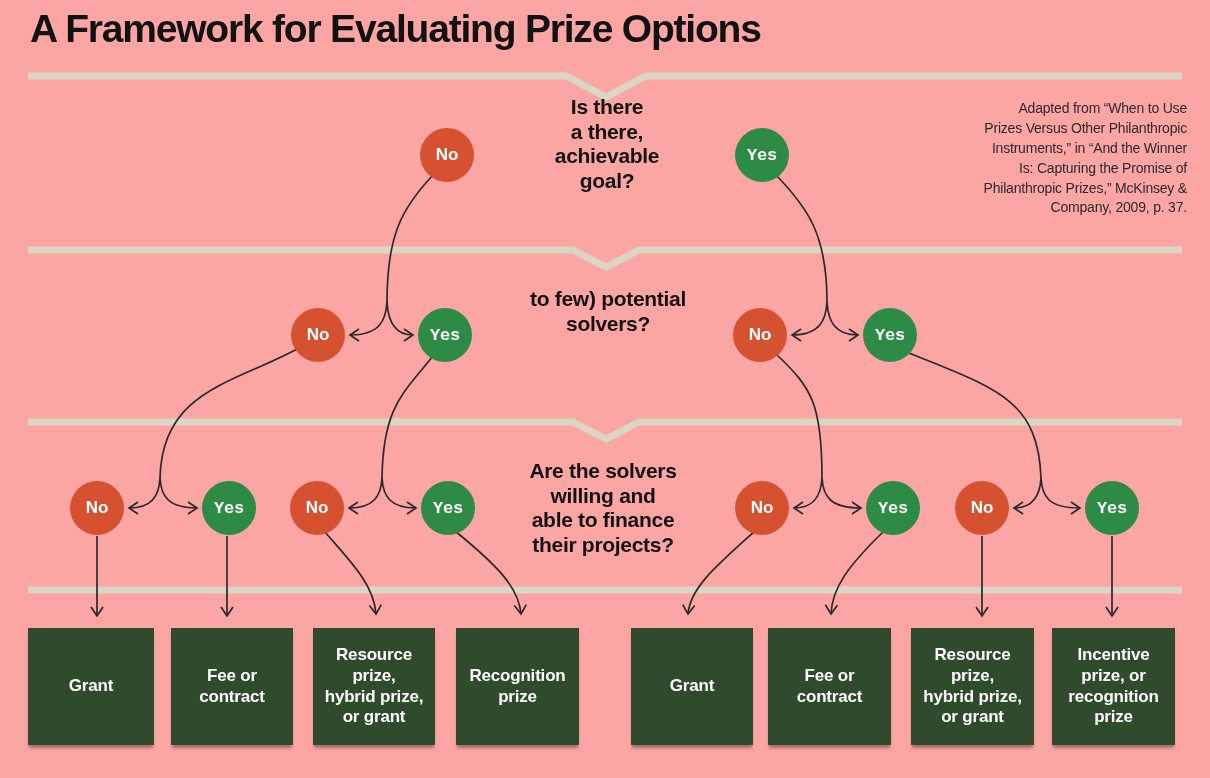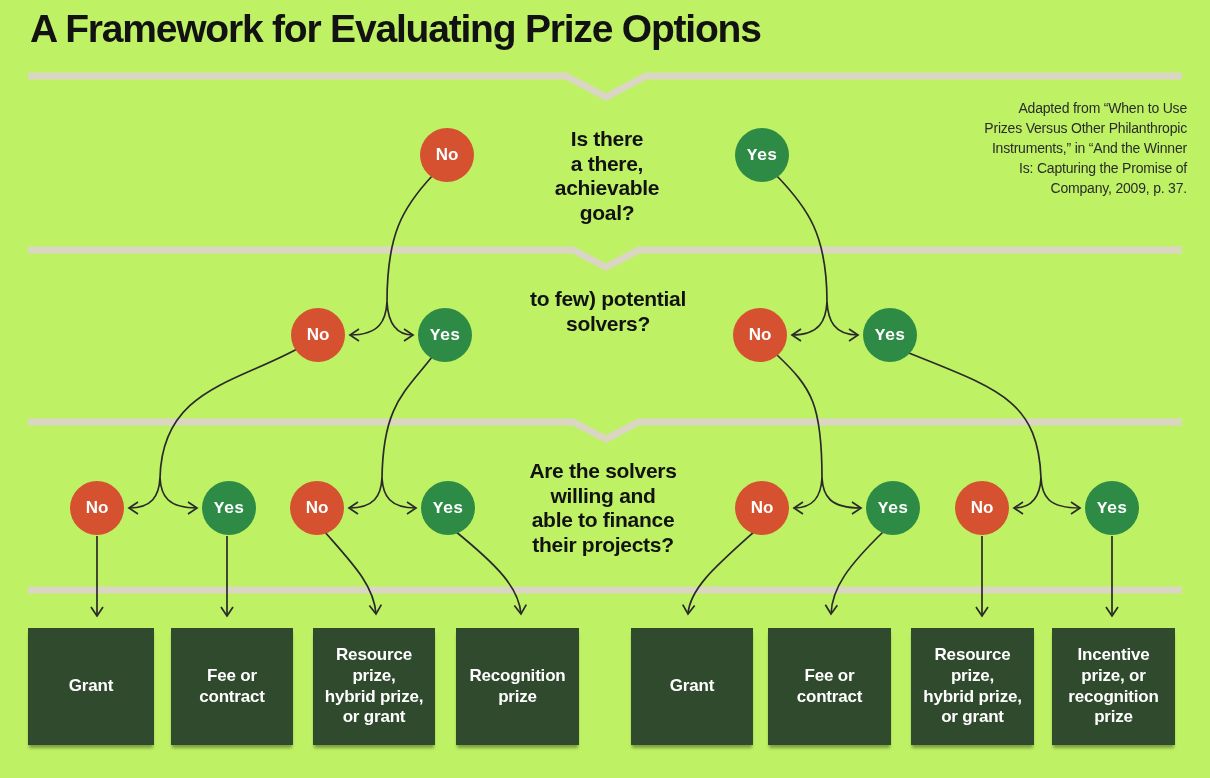--- a/index.html
+++ b/index.html
@@ -1,19 +1,19 @@
 <!DOCTYPE html>
 <html style="--no_circle: #d5512f; --yes_circle: #2e8b46; --outcome_box: #2f4a2d; --divider: #dbd6c3; --connector: #2a2a2a; --text: #121212; --circle_text: #ffffff;"><head>
 <meta charset="utf-8">
 <style>
   html,body{margin:0;padding:0;background:#ffffff;}
   .stage{
     position:relative;
     width:1210px;height:778px;
-    background:#bef264;
+    background:#fca5a5;
     font-family:"Liberation Sans","DejaVu Sans",sans-serif;
     overflow:hidden;
   }
   .title{
     position:absolute;left:30px;top:8px;margin:0;
     font-size:39px;font-weight:700;letter-spacing:-1.2px;
     color:var(--text,#121212);line-height:1.1;
   }
   svg.lines{position:absolute;left:0;top:0;}
   .divider{stroke:var(--divider,#dbd6c3);stroke-width:7;fill:none;stroke-linejoin:miter;}
@@ -97,24 +97,25 @@
     <path class="conn" marker-end="url(#ah)" d="M884 531 C848 566 832 588 831 614"></path>
     <path class="conn" marker-end="url(#ah)" d="M982 536 L982 616"></path>
     <path class="conn" marker-end="url(#ah)" d="M1112 536 L1112 616"></path>
   </svg>
 
   <div class="attribution">
     <span>Adapted from “When to Use</span>
     <span>Prizes Versus Other Philanthropic</span>
     <span>Instruments,” in “And the Winner</span>
     <span>Is: Capturing the Promise of</span>
+    <span>Philanthropic Prizes,” McKinsey &amp;</span>
     <span>Company, 2009, p. 37.</span>
   </div>
 
-  <div class="question" style="left:495px;top:127px;width:224px;">
+  <div class="question" style="left:495px;top:95px;width:224px;">
     <span>Is there</span>
     <span>a there,</span>
     <span>achievable</span>
     <span>goal?</span>
   </div>
   <div class="question" style="left:490px;top:287px;width:236px;">
     <span>to few) potential</span>
     <span>solvers?</span>
   </div>
   <div class="question" style="left:483px;top:459px;width:240px;">

